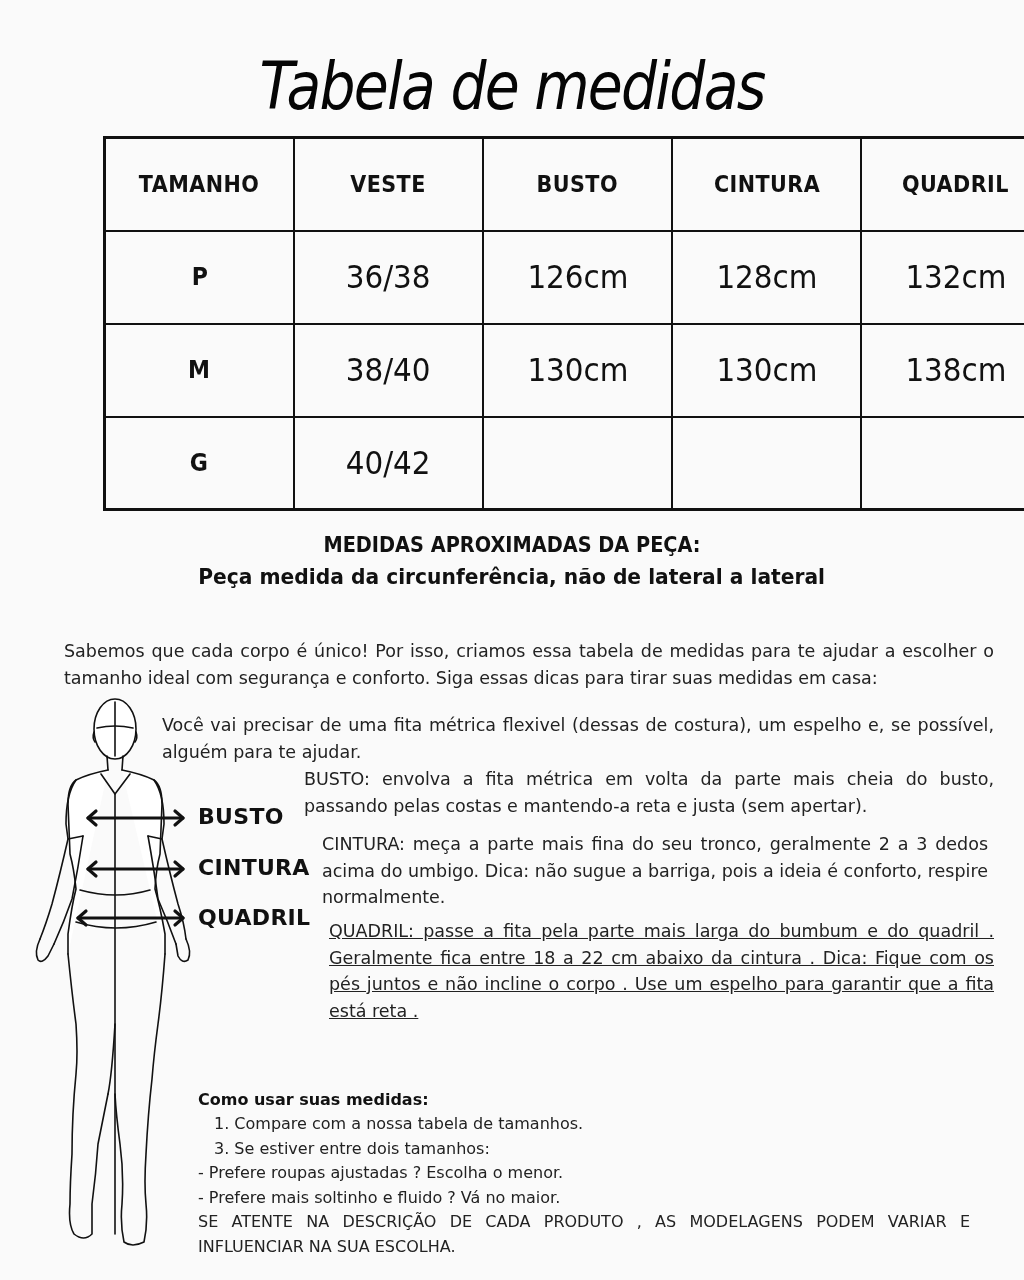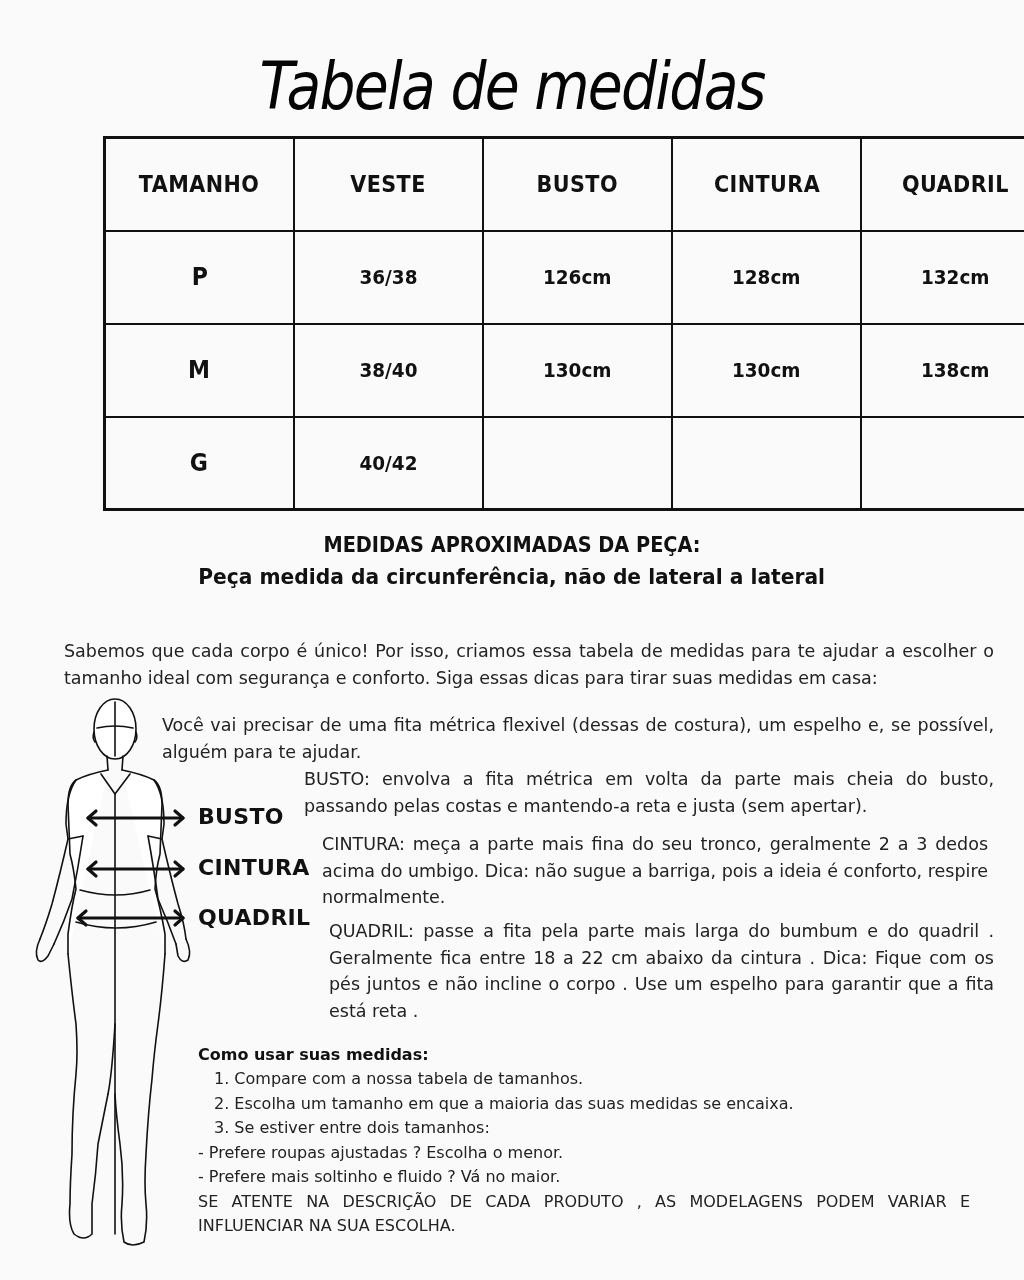--- a/index.html
+++ b/index.html
@@ -20,57 +20,57 @@
     }
     table.sizes td, table.sizes th {
       border: 2.5px solid #111; text-align: center; vertical-align: middle;
       height: 93px;
     }
     table.sizes th {
       font-family: "DejaVu Sans", sans-serif; font-weight: 700; font-size: 23px; letter-spacing: 0.5px;
       transform-origin: center;
     }
     table.sizes th span { display: inline-block; transform: scaleX(0.9); }
-    table.sizes td { font-family: "DejaVu Sans", sans-serif; font-size: 20px; font-weight: 700; }
+    table.sizes td { font-family: "DejaVu Sans", sans-serif; font-size: 32px; font-weight: 400; }
     table.sizes td.size { font-weight: 700; font-size: 24px; }
     table.sizes td span { display: inline-block; transform: scaleX(0.92); }
 
     .sub1, .sub2 {
       position: absolute; left: 0; width: 1024px; text-align: center;
       font-family: "DejaVu Sans", sans-serif; font-weight: 700; color: #111;
     }
     .sub1 { top: 533px; font-size: 21px; }
     .sub2 { top: 564px; font-size: 22px; }
     .sub1 span, .sub2 span { display: inline-block; transform: scaleX(0.92); }
 
     .para {
       position: absolute; font-family: "DejaVu Sans", sans-serif; font-size: 17.5px;
       line-height: 26.5px; color: #222; text-align: justify;
     }
     .intro { left: 64px; top: 598px; width: 930px; margin-top: 40px; }
     .tools { left: 162px; top: 712px; width: 832px; }
     .busto-p { left: 304px; top: 766px; width: 690px; }
     .cintura-p { left: 322px; top: 831px; width: 666px; }
-    .quadril-p { left: 329px; top: 918px; width: 665px; }
+    .quadril-p { left: 329px; top: 918px; width: 665px; text-decoration: underline; }
 
     .label {
       position: absolute; font-family: "DejaVu Sans", sans-serif; font-weight: 700;
       font-size: 22px; color: #111; letter-spacing: 0.3px;
     }
     .lbl-busto { left: 198px; top: 804px; }
     .lbl-cintura { left: 198px; top: 855px; }
     .lbl-quadril { left: 198px; top: 905px; }
 
     .figure { position: absolute; left: 28px; top: 694px; width: 170px; height: 570px; }
 
     .howto {
       position: absolute; left: 198px; top: 1043px; width: 772px;
       font-family: "DejaVu Sans", sans-serif; color: #222;
     }
-    .howto .ht-title { font-weight: 700; font-size: 16px; line-height: 24px; color: #111; }
+    .howto .ht-title { font-weight: 700; font-size: 16px; line-height: 24px; color: #111; margin-top: 45px; }
     .howto .ht-line { font-size: 16px; line-height: 24.5px; }
     .howto .ht-num { padding-left: 16px; }
     .howto .ht-note { font-size: 16px; line-height: 24.5px; text-align: justify; text-align-last: auto; }
   </style>
 </head>
 <body>
 
 <div class="title">Tabela de medidas</div>
 
 <table class="sizes">
@@ -165,18 +165,17 @@
 <div class="label lbl-cintura">CINTURA</div>
 <div class="label lbl-quadril">QUADRIL</div>
 
 <p class="para busto-p">BUSTO: envolva a fita métrica em volta da parte mais cheia do busto, passando pelas costas e mantendo-a reta e justa (sem apertar).</p>
 <p class="para cintura-p">CINTURA: meça a parte mais fina do seu tronco, geralmente 2 a 3 dedos acima do umbigo. Dica: não sugue a barriga, pois a ideia é conforto, respire normalmente.</p>
 <p class="para quadril-p">QUADRIL: passe a fita pela parte mais larga do bumbum e do quadril . Geralmente fica entre 18 a 22 cm abaixo da cintura . Dica:  Fique com os pés juntos e não incline o corpo . Use um espelho para garantir que a fita está reta .</p>
 
 <div class="howto">
   <div class="ht-title">Como usar suas medidas:</div>
   <div class="ht-line ht-num">1. Compare com a nossa tabela de tamanhos.</div>
-  <div class="ht-line ht-num">2. Escolha um tamanho em que a maioria das suas medidas se encaixa.</div>
   <div class="ht-line ht-num">3. Se estiver entre dois tamanhos:</div>
   <div class="ht-line">- Prefere roupas ajustadas ? Escolha o menor.</div>
   <div class="ht-line">- Prefere mais soltinho e fluido ? Vá no maior.</div>
   <div class="ht-note">SE ATENTE NA DESCRIÇÃO DE CADA PRODUTO , AS MODELAGENS PODEM VARIAR E INFLUENCIAR NA SUA ESCOLHA.</div>
 </div>
 
 </body></html>

